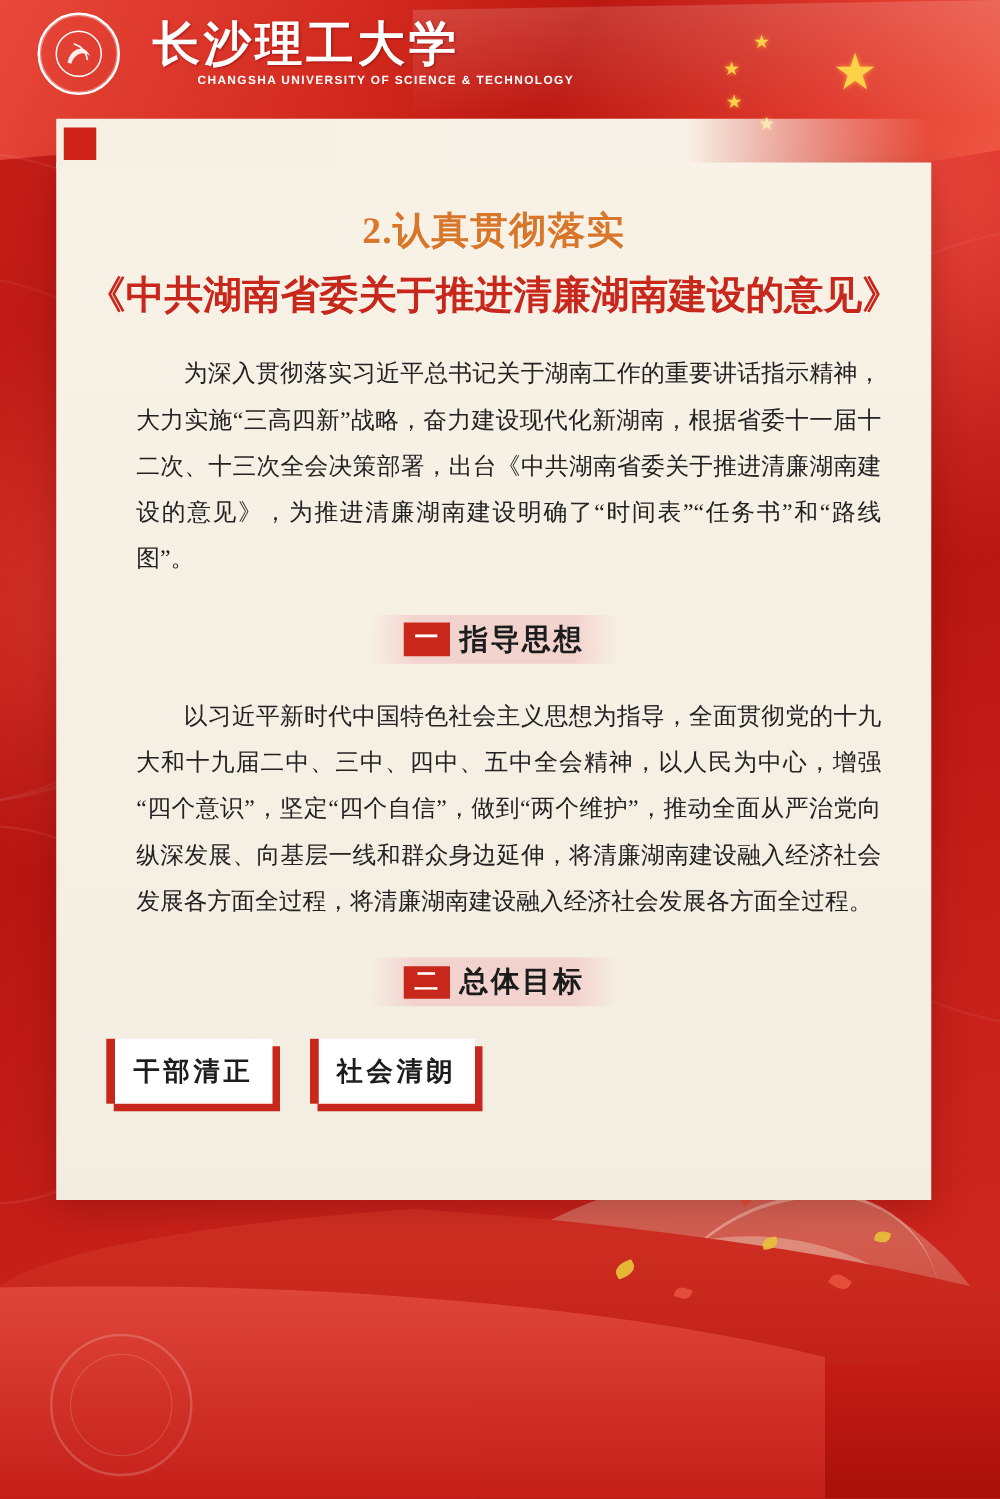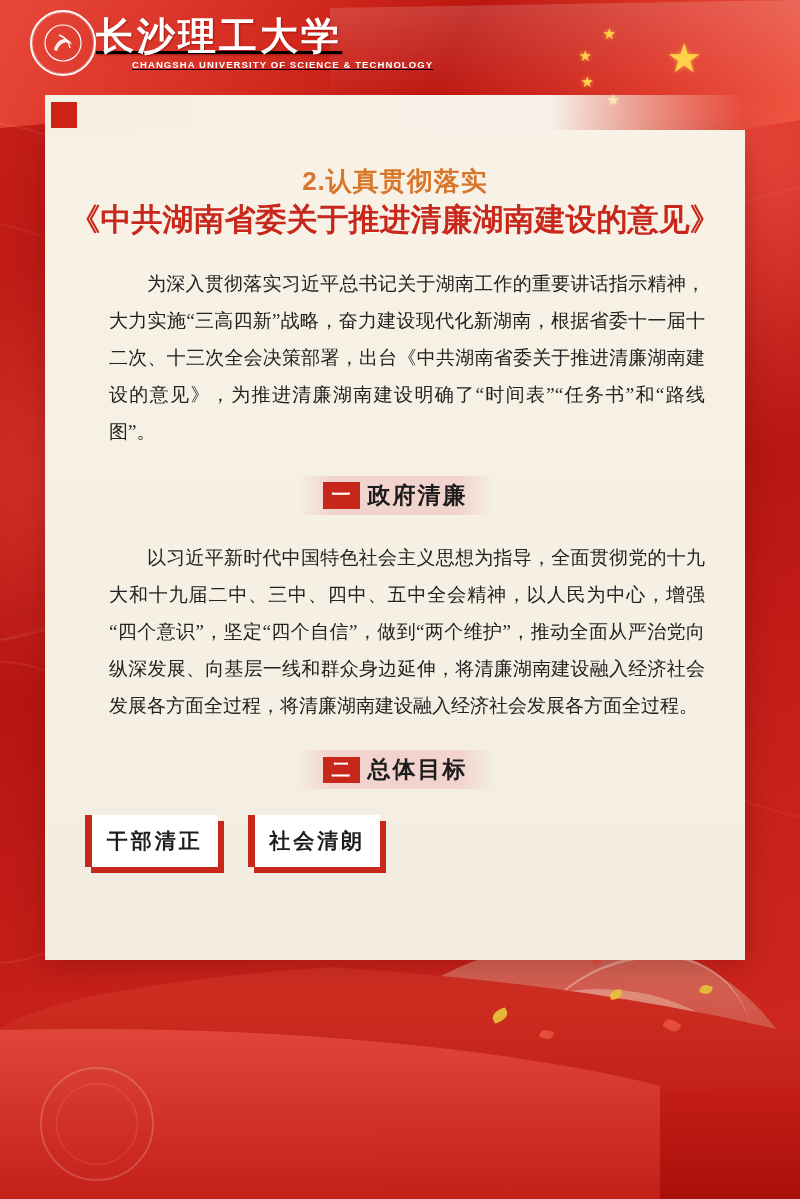--- a/index.html
+++ b/index.html
@@ -67,23 +67,22 @@
   .star.s-b   { font-size: 15px; right: 112px; top: 26px; }
   .star.s-c   { font-size: 15px; right: 110px; top: 52px; }
   .star.s-d   { font-size: 15px; right: 84px;  top: 70px; }
 
   
   .brand {
     position: absolute;
     left: 30px; top: 10px;
     display: flex;
     align-items: center;
-    gap: 0;
+    gap: 26px;
     z-index: 6;
-    text-decoration: underline;
   }
   .brand-seal {
     width: 62px; height: 62px;
     border-radius: 50%;
     border: 2px solid #ffffff;
     display: flex; align-items: center; justify-content: center;
     color: #fff;
     font-family: "Liberation Serif", "DejaVu Serif", serif;
     font-size: 26px;
     box-shadow: 0 0 0 1px rgba(255,255,255,.35) inset;
@@ -138,29 +137,30 @@
     background: linear-gradient(180deg, #f7f1e6 0%, #f6efe4 60%, #f3ece0 100%);
     box-shadow: 0 6px 26px rgba(80,0,0,.28);
     z-index: 5;
   }
 
   .title-wrap {
     padding-top: 34px;
     text-align: center;
   }
   .title-1 {
-    font-family: Liberation Sans, sans-serif;
-    font-size: 26px;
+    font-family: Liberation Serif, serif;
+    font-size: 30px;
     font-weight: bold;
     color: #d8762a;
     letter-spacing: 1px;
     text-shadow: 0 1px 0 rgba(255,255,255,.6);
     text-align: center;
   }
   .title-2 {
+    margin-top: 10px;
     font-family: "Liberation Serif", "DejaVu Serif", serif;
     font-size: 31px;
     font-weight: bold;
     color: #c8281b;
     letter-spacing: 0px;
     text-shadow: 0 1px 0 rgba(255,255,255,.6);
   }
 
   .para {
     margin: 24px 40px 0 64px;
@@ -366,21 +366,21 @@
 
     <div class="title-wrap">
       <div class="title-1">2.认真贯彻落实</div>
       <div class="title-2">《中共湖南省委关于推进清廉湖南建设的意见》</div>
     </div>
 
     <div class="para">为深入贯彻落实习近平总书记关于湖南工作的重要讲话指示精神，大力实施“三高四新”战略，奋力建设现代化新湖南，根据省委十一届十二次、十三次全会决策部署，出台《中共湖南省委关于推进清廉湖南建设的意见》，为推进清廉湖南建设明确了“时间表”“任务书”和“路线图”。</div>
 
     <div class="sub-head">
       <span class="num">一</span>
-      <span class="lbl">政府清廉</span>
+      <span class="lbl">指导思想</span>
     </div>
 
     <div class="para">以习近平新时代中国特色社会主义思想为指导，全面贯彻党的十九大和十九届二中、三中、四中、五中全会精神，以人民为中心，增强“四个意识”，坚定“四个自信”，做到“两个维护”，推动全面从严治党向纵深发展、向基层一线和群众身边延伸，将清廉湖南建设融入经济社会发展各方面全过程，将清廉湖南建设融入经济社会发展各方面全过程。</div>
 
     <div class="sub-head">
       <span class="num">二</span>
       <span class="lbl">总体目标</span>
     </div>
 
     <div class="goal-grid">

